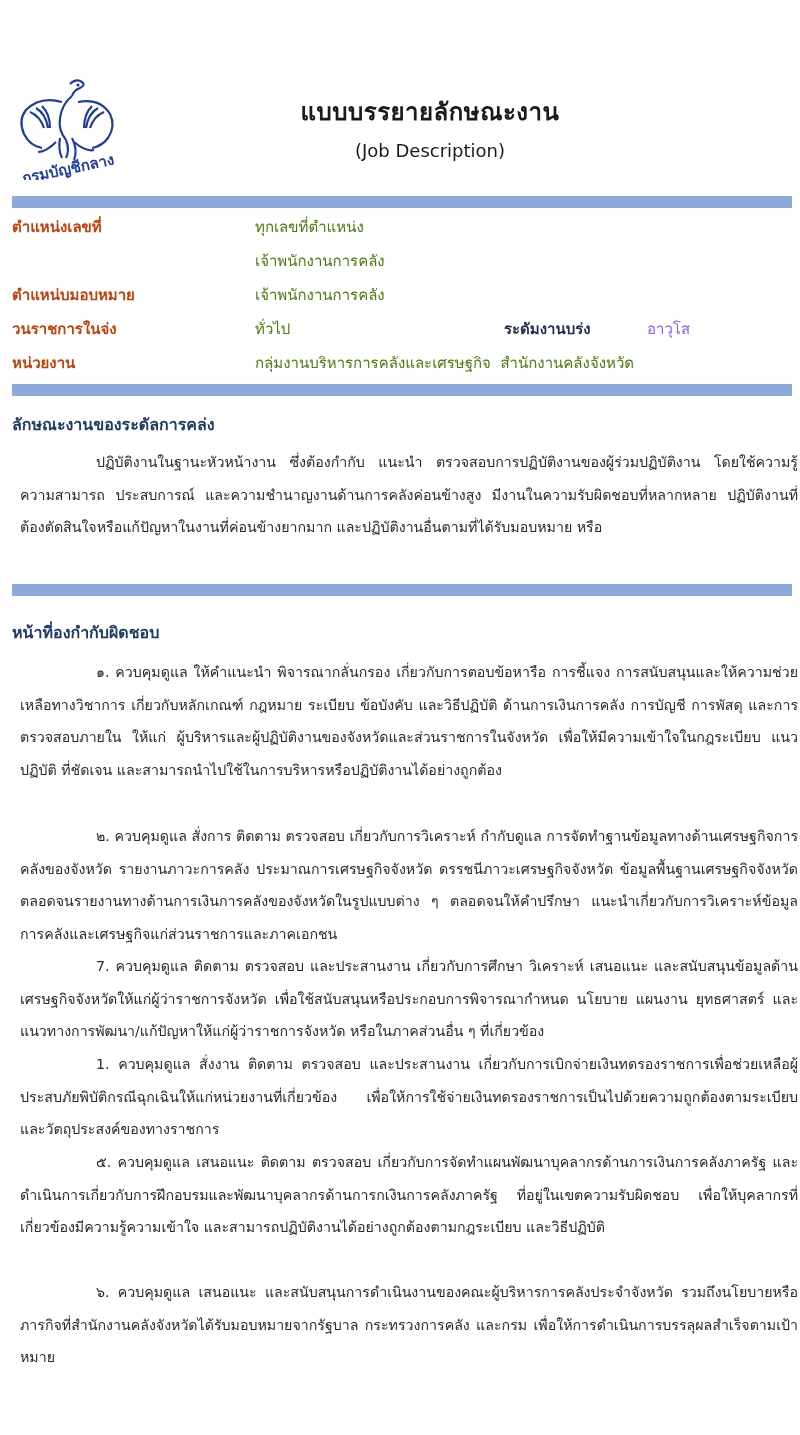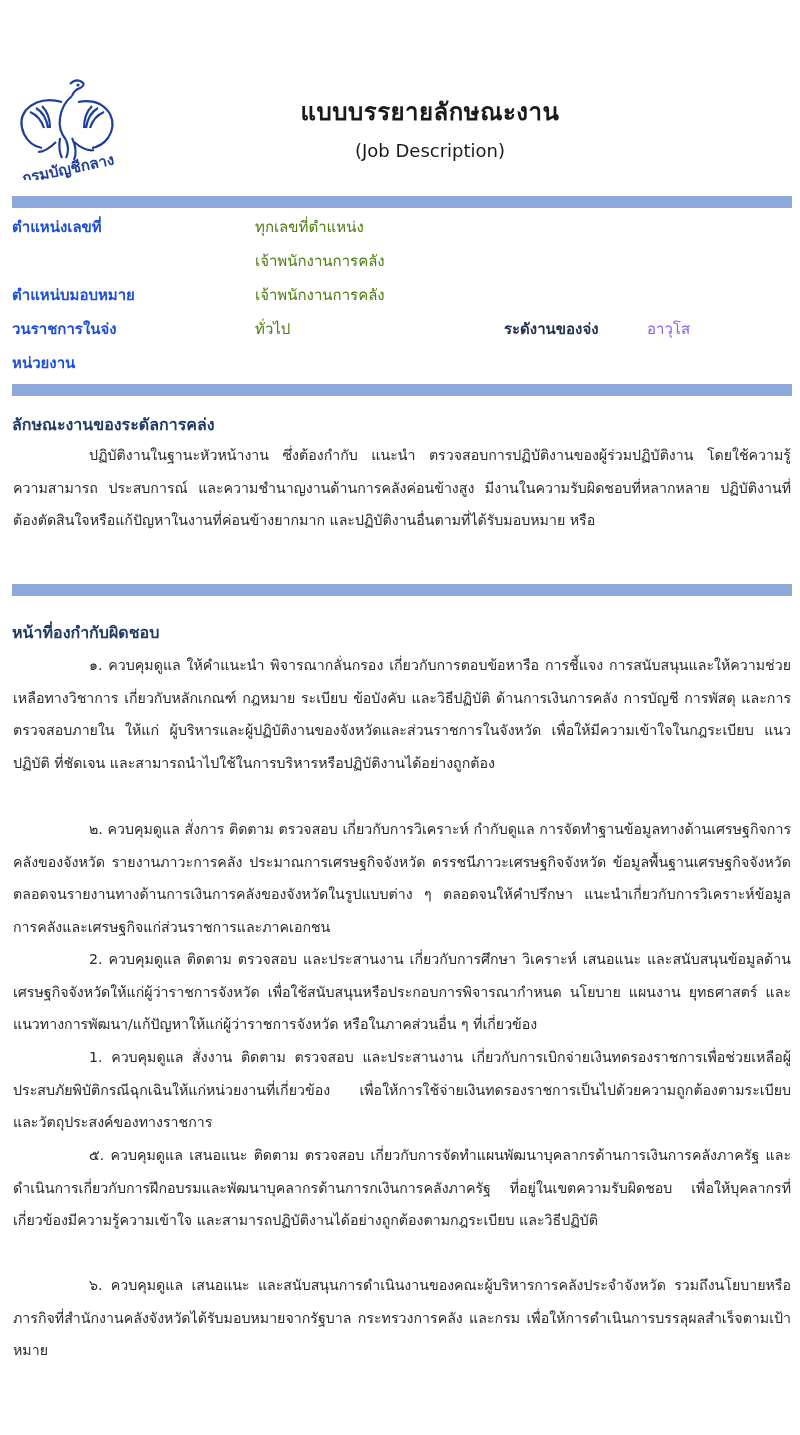--- a/index.html
+++ b/index.html
@@ -7,28 +7,28 @@
     width: 800px; height: 1435px; position: relative; overflow: hidden;
     font-family: "DejaVu Sans", "Liberation Sans", sans-serif;
     color: #222222;
   }
   .logo { position: absolute; left: 12px; top: 72px; width: 112px; height: 108px; }
   .title { position: absolute; left: 0; width: 860px; text-align: center; }
   .title-th { top: 92px; font-size: 24px; font-weight: bold; color: #1a1a1a; letter-spacing: 0.5px; }
   .title-en { top: 140px; font-size: 18px; color: #1a1a1a; }
   .bar { position: absolute; left: 12px; width: 780px; height: 12px; background: #8eaadb; }
   .field-row { position: absolute; left: 12px; width: 780px; height: 30px; font-size: 15px; line-height: 30px; }
-  .field-label { position: absolute; left: 0; font-weight: bold; color: #1d4ed8; }
+  .field-label { position: absolute; left: 0; font-weight: bold; color: #c2410c; }
   .field-value { position: absolute; left: 243px; color: #4d7c0f; }
   .field-label2 { position: absolute; left: 492px; font-weight: bold; color: #1f2d4d; }
   .field-value2 { position: absolute; left: 635px; color: #8b5cf6; }
   .section-title { position: absolute; left: 12px; font-size: 16px; font-weight: bold; color: #1f3a66; }
   .para {
     position: absolute; left: 12px; width: 778px; font-size: 14.2px; line-height: 32.5px;
-    text-align: justify; text-indent: 76px; color: #2a2a2a; margin: 1px;
+    text-align: justify; text-indent: 76px; color: #2a2a2a; margin: 8px;
   }
 </style>
 </head>
 <body>
 
 <div class="logo">
   <svg width="112" height="108" viewBox="0 0 112 108">
     <g fill="none" stroke="#1f3e9c" stroke-width="2.2">
       <path d="M58 12 q6 -6 12 -2 q4 3 -2 6 q-6 2 -8 8"></path>
       <path d="M60 24 q-10 8 -12 22 q-2 12 6 22"></path>
@@ -56,34 +56,35 @@
 <div class="field-row" style="top:246px;">
   <span class="field-value">เจ้าพนักงานการคลัง</span>
 </div>
 <div class="field-row" style="top:280px;">
   <span class="field-label">ตำแหน่บมอบหมาย</span>
   <span class="field-value">เจ้าพนักงานการคลัง</span>
 </div>
 <div class="field-row" style="top:314px;">
   <span class="field-label">วนราชการในจ่ง</span>
   <span class="field-value">ทั่วไป</span>
-  <span class="field-label2">ระดังานของจ่ง</span>
+  <span class="field-label2">ระดัมงานบร่ง</span>
   <span class="field-value2">อาวุโส</span>
 </div>
 <div class="field-row" style="top:348px;">
   <span class="field-label">หน่วยงาน</span>
+  <span class="field-value" style="white-space:pre;">กลุ่มงานบริหารการคลังและเศรษฐกิจ  สำนักงานคลังจังหวัด</span>
 </div>
 
 <div class="bar" style="top:384px;"></div>
 
 <div class="section-title" style="top:412px;">ลักษณะงานของระดัลการคล่ง</div>
 <p class="para" style="top:438px;">ปฏิบัติงานในฐานะหัวหน้างาน ซึ่งต้องกำกับ แนะนำ ตรวจสอบการปฏิบัติงานของผู้ร่วมปฏิบัติงาน โดยใช้ความรู้ ความสามารถ ประสบการณ์ และความชำนาญงานด้านการคลังค่อนข้างสูง มีงานในความรับผิดชอบที่หลากหลาย ปฏิบัติงานที่ต้องตัดสินใจหรือแก้ปัญหาในงานที่ค่อนข้างยากมาก และปฏิบัติงานอื่นตามที่ได้รับมอบหมาย หรือ</p>
 
 <div class="bar" style="top:584px;"></div>
 
 <div class="section-title" style="top:620px;">หน้าที่องกำกับผิดชอบ</div>
 
 <p class="para" style="top:648px;">๑. ควบคุมดูแล ให้คำแนะนำ พิจารณากลั่นกรอง เกี่ยวกับการตอบข้อหารือ การชี้แจง การสนับสนุนและให้ความช่วยเหลือทางวิชาการ เกี่ยวกับหลักเกณฑ์ กฎหมาย ระเบียบ ข้อบังคับ และวิธีปฏิบัติ ด้านการเงินการคลัง การบัญชี การพัสดุ และการตรวจสอบภายใน ให้แก่ ผู้บริหารและผู้ปฏิบัติงานของจังหวัดและส่วนราชการในจังหวัด เพื่อให้มีความเข้าใจในกฎระเบียบ แนวปฏิบัติ ที่ชัดเจน และสามารถนำไปใช้ในการบริหารหรือปฏิบัติงานได้อย่างถูกต้อง</p>
 <p class="para" style="top:812px;">๒. ควบคุมดูแล สั่งการ ติดตาม ตรวจสอบ เกี่ยวกับการวิเคราะห์ กำกับดูแล การจัดทำฐานข้อมูลทางด้านเศรษฐกิจการคลังของจังหวัด รายงานภาวะการคลัง ประมาณการเศรษฐกิจจังหวัด ดรรชนีภาวะเศรษฐกิจจังหวัด ข้อมูลพื้นฐานเศรษฐกิจจังหวัดตลอดจนรายงานทางด้านการเงินการคลังของจังหวัดในรูปแบบต่าง ๆ ตลอดจนให้คำปรึกษา แนะนำเกี่ยวกับการวิเคราะห์ข้อมูลการคลังและเศรษฐกิจแก่ส่วนราชการและภาคเอกชน</p>
-<p class="para" style="top:942px;">2. ควบคุมดูแล ติดตาม ตรวจสอบ และประสานงาน เกี่ยวกับการศึกษา วิเคราะห์ เสนอแนะ และสนับสนุนข้อมูลด้านเศรษฐกิจจังหวัดให้แก่ผู้ว่าราชการจังหวัด เพื่อใช้สนับสนุนหรือประกอบการพิจารณากำหนด นโยบาย แผนงาน ยุทธศาสตร์ และแนวทางการพัฒนา/แก้ปัญหาให้แก่ผู้ว่าราชการจังหวัด หรือในภาคส่วนอื่น ๆ ที่เกี่ยวข้อง</p>
+<p class="para" style="top:942px;">7. ควบคุมดูแล ติดตาม ตรวจสอบ และประสานงาน เกี่ยวกับการศึกษา วิเคราะห์ เสนอแนะ และสนับสนุนข้อมูลด้านเศรษฐกิจจังหวัดให้แก่ผู้ว่าราชการจังหวัด เพื่อใช้สนับสนุนหรือประกอบการพิจารณากำหนด นโยบาย แผนงาน ยุทธศาสตร์ และแนวทางการพัฒนา/แก้ปัญหาให้แก่ผู้ว่าราชการจังหวัด หรือในภาคส่วนอื่น ๆ ที่เกี่ยวข้อง</p>
 <p class="para" style="top:1040px;">1. ควบคุมดูแล สั่งงาน ติดตาม ตรวจสอบ และประสานงาน เกี่ยวกับการเบิกจ่ายเงินทดรองราชการเพื่อช่วยเหลือผู้ประสบภัยพิบัติกรณีฉุกเฉินให้แก่หน่วยงานที่เกี่ยวข้อง เพื่อให้การใช้จ่ายเงินทดรองราชการเป็นไปด้วยความถูกต้องตามระเบียบและวัตถุประสงค์ของทางราชการ</p>
 <p class="para" style="top:1138px;">๕. ควบคุมดูแล เสนอแนะ ติดตาม ตรวจสอบ เกี่ยวกับการจัดทำแผนพัฒนาบุคลากรด้านการเงินการคลังภาครัฐ และดำเนินการเกี่ยวกับการฝึกอบรมและพัฒนาบุคลากรด้านการกเงินการคลังภาครัฐ ที่อยู่ในเขตความรับผิดชอบ เพื่อให้บุคลากรที่เกี่ยวข้องมีความรู้ความเข้าใจ และสามารถปฏิบัติงานได้อย่างถูกต้องตามกฎระเบียบ และวิธีปฏิบัติ</p>
 <p class="para" style="top:1268px;">๖. ควบคุมดูแล เสนอแนะ และสนับสนุนการดำเนินงานของคณะผู้บริหารการคลังประจำจังหวัด รวมถึงนโยบายหรือภารกิจที่สำนักงานคลังจังหวัดได้รับมอบหมายจากรัฐบาล กระทรวงการคลัง และกรม เพื่อให้การดำเนินการบรรลุผลสำเร็จตามเป้าหมาย</p>
 
 </body></html>

